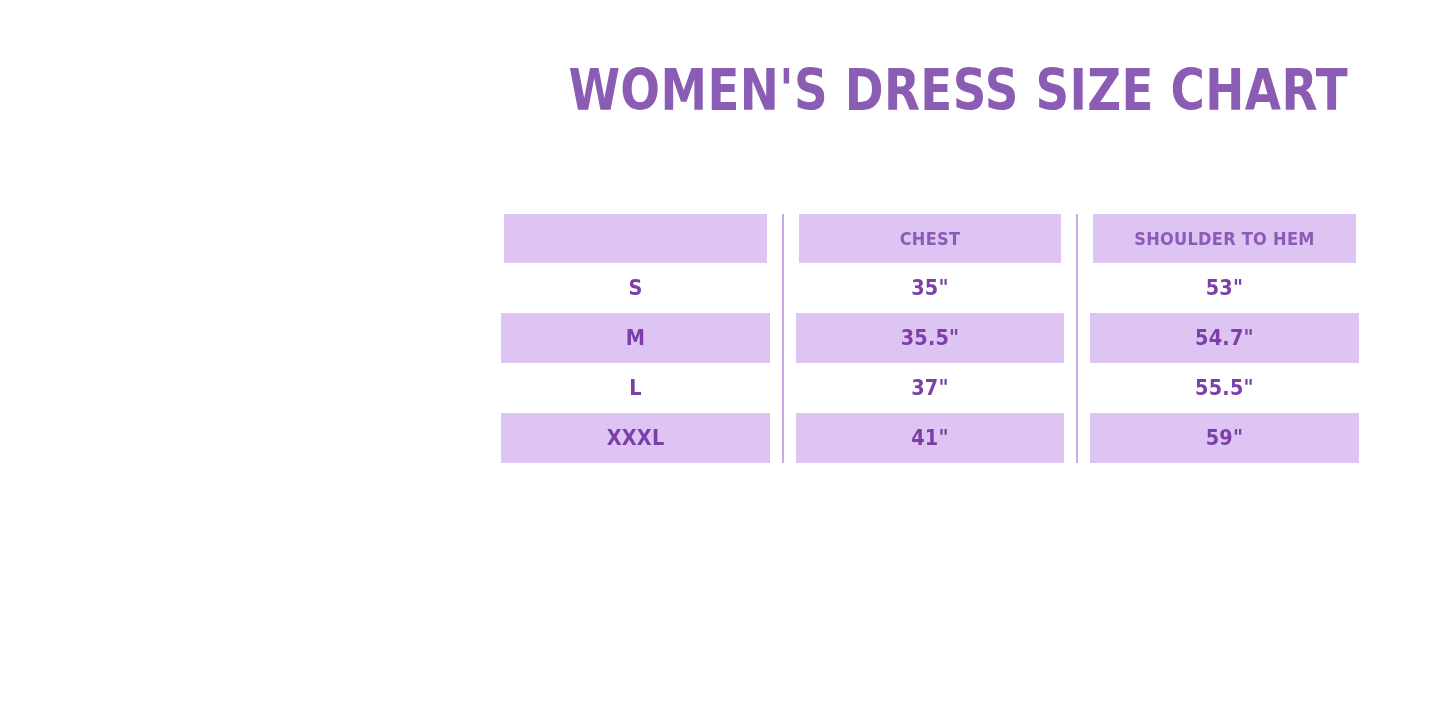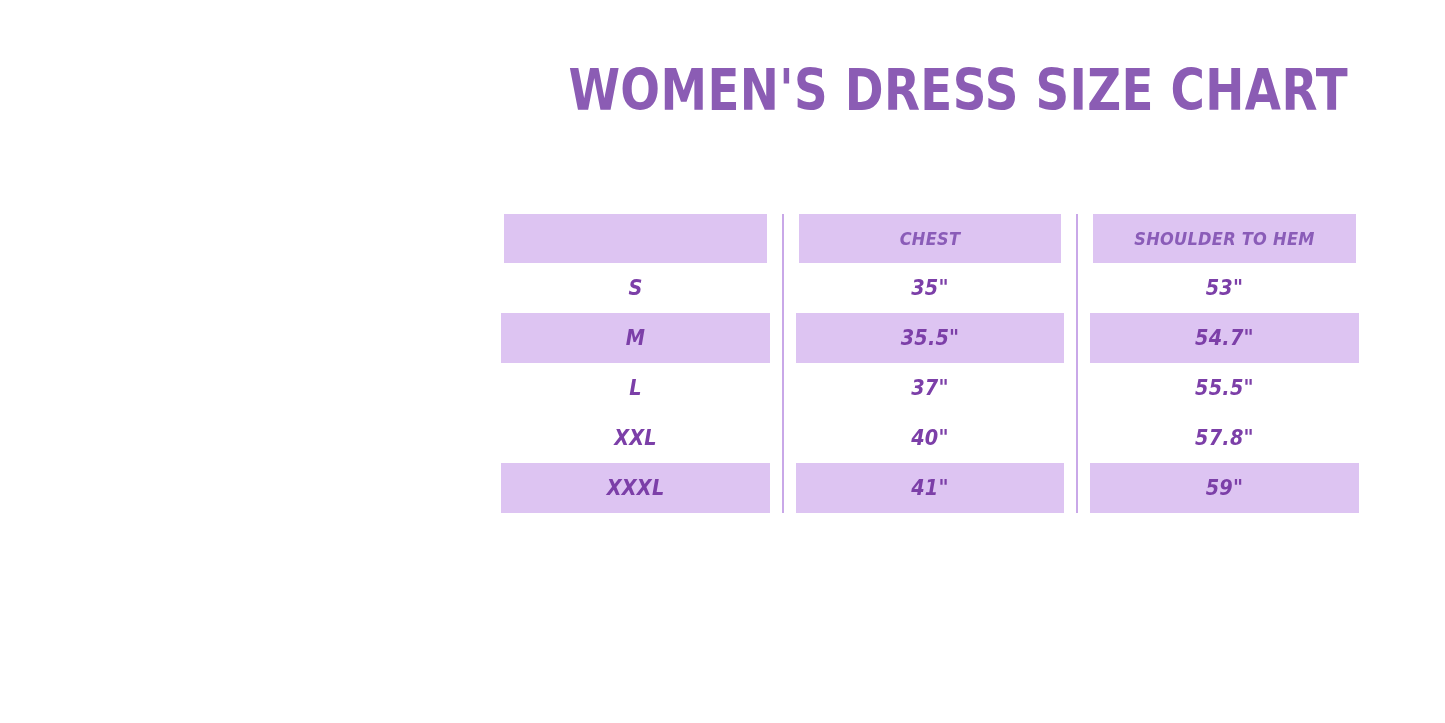--- a/index.html
+++ b/index.html
@@ -49,21 +49,21 @@
     top: 214px;
     width: 882px;
     border-collapse: collapse;
     table-layout: fixed;
   }
 
   #size-table col.col-size  { width: 294px; }
   #size-table col.col-chest { width: 294px; }
   #size-table col.col-hem   { width: 294px; }
 
-  #size-table tr { height: 50px; font-style: italic; }
+  #size-table tr { height: 50px; }
 
   #size-table th,
   #size-table td {
     padding: 0;
     margin: 0;
     text-align: center;
     vertical-align: middle;
     font-family: "DejaVu Sans", sans-serif;
     font-weight: bold;
     white-space: nowrap;
@@ -125,25 +125,20 @@
       <tr class="row-tint">
         <td>M</td>
         <td class="sep">35.5"</td>
         <td class="sep">54.7"</td>
       </tr>
       <tr class="row-light">
         <td>L</td>
         <td class="sep">37"</td>
         <td class="sep">55.5"</td>
       </tr>
-      <tr class="row-light">
-        <td>XXL</td>
-        <td class="sep">40"</td>
-        <td class="sep">57.8"</td>
-      </tr>
       <tr class="row-tint">
         <td>XXXL</td>
         <td class="sep">41"</td>
         <td class="sep">59"</td>
       </tr>
     </tbody>
   </table>
 
 </div>
 

